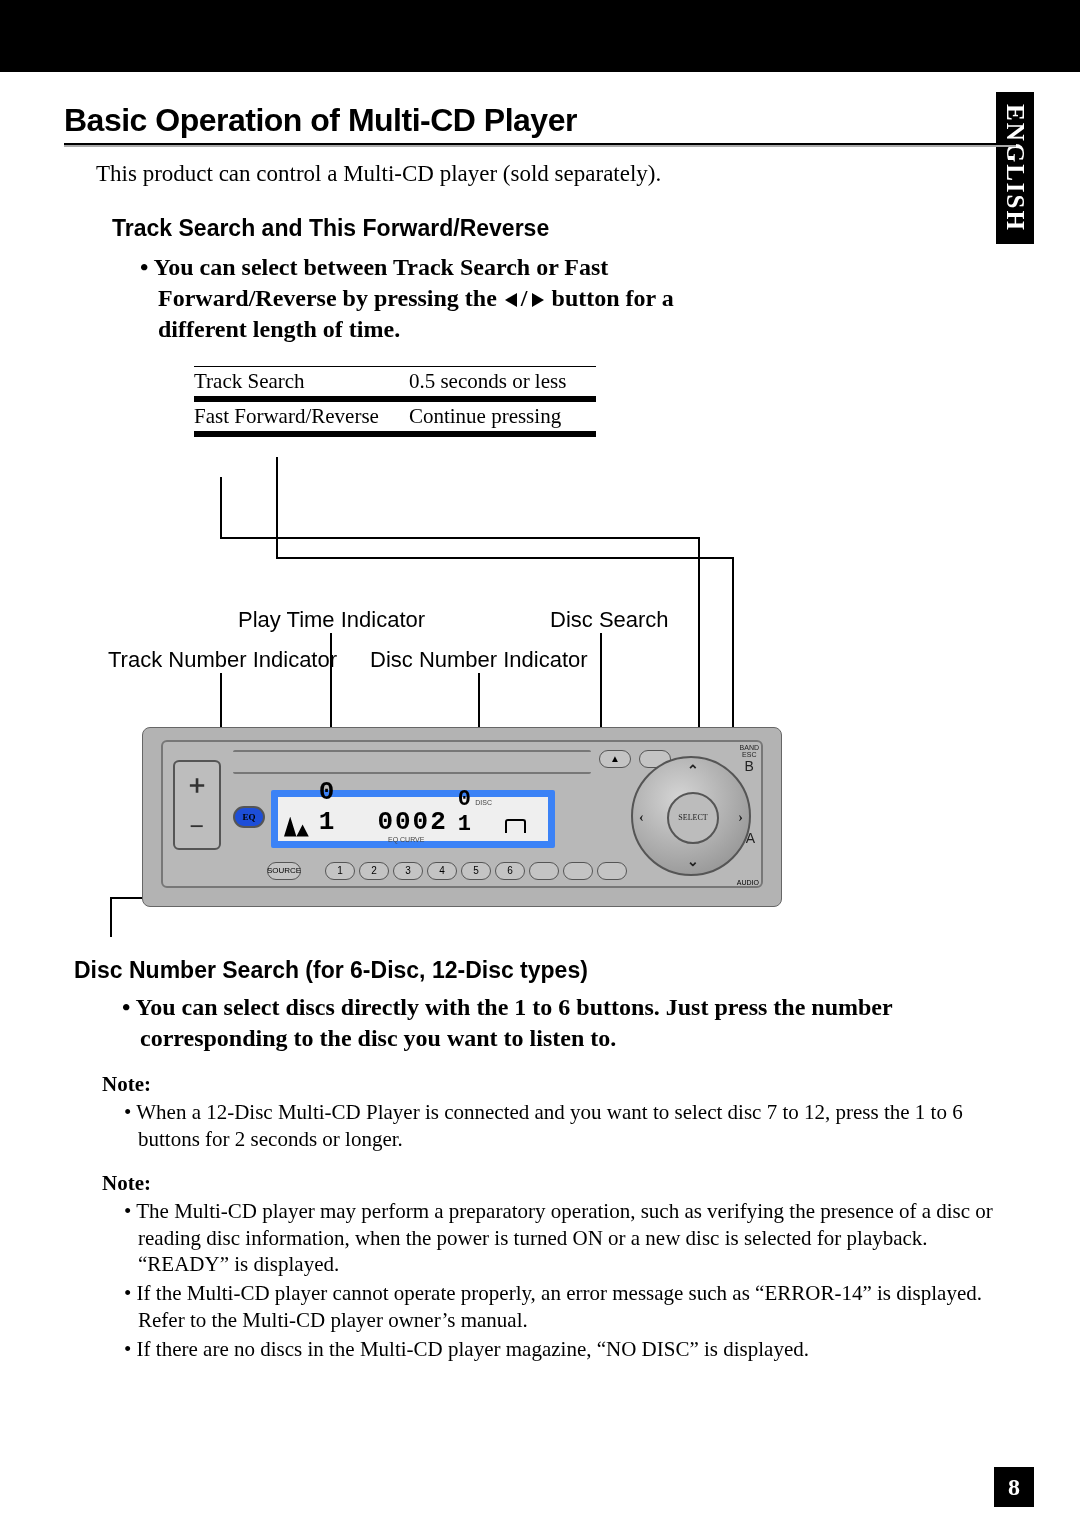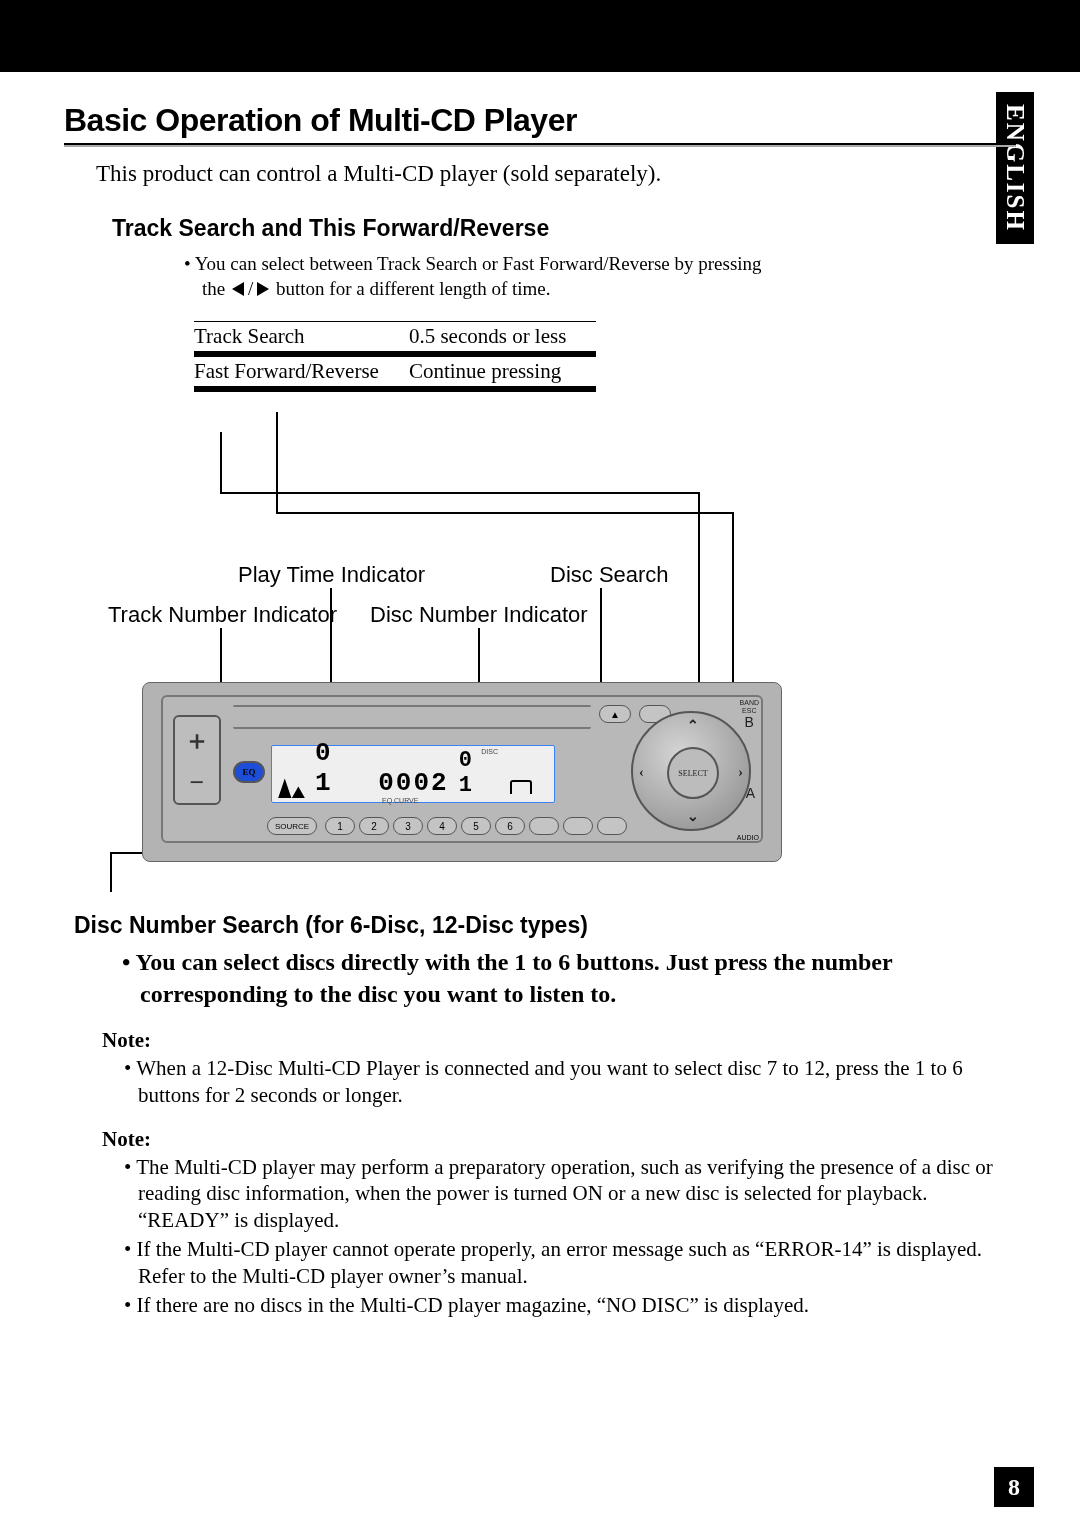--- a/index.html
+++ b/index.html
@@ -56,23 +56,23 @@
     margin-bottom: 28px;
   }
   h2.sub {
     font-family: Arial, Helvetica, sans-serif;
     font-weight: 900;
     font-size: 23px;
     margin-left: 48px;
     margin-bottom: 10px;
   }
   .bullet1 {
-    margin-left: 120px;
-    font-size: 19px;
-    font-weight: normal;
+    margin-left: 76px;
+    font-size: 24px;
+    font-weight: bold;
     text-indent: -18px;
     padding-left: 18px;
     line-height: 1.3;
     max-width: 600px;
     margin-bottom: 20px;
   }
   .tri-buttons svg { vertical-align: -2px; }
   table.timing {
     margin-left: 130px;
     border-collapse: collapse;
@@ -130,21 +130,21 @@
     left: 70px; top: 8px; right: 170px; height: 24px;
     border-top: 2px solid #777; border-bottom: 2px solid #777;
     border-radius: 2px;
   }
   .eq { position:absolute; left:70px; top:64px; width:32px; height:22px; border:2px solid #555; border-radius:12px; font-size:9px; font-weight:bold; display:flex; align-items:center; justify-content:center; background:#1d4ed8;}
   .display {
     position: absolute;
     left: 108px; top: 48px;
     width: 284px; height: 58px;
     background: #efefef;
-    border: 1px solid #3b82f6;
+    border: 7px solid #3b82f6;
     border-radius: 2px;
     font-family: 'Courier New', monospace;
     display: flex; align-items: flex-end;
     padding: 0 22px 4px 6px;
     gap: 10px;
   }
   .disp-icon { width:30px; height:20px; background:#000; clip-path: polygon(0 100%,25% 0,50% 100%,75% 40%,100% 100%); }
   .disp-track { font-size: 26px; font-weight:bold; letter-spacing:4px;}
   .disp-time { font-size: 26px; font-weight:bold; letter-spacing:2px; font-family: 'Courier New', monospace;}
   .disp-disc { font-size: 22px; font-weight:bold; letter-spacing:2px;}
@@ -159,21 +159,21 @@
     width: 120px; height: 120px;
     border-radius: 60px;
     background: radial-gradient(circle at 40% 35%, #d5d5d5, #888);
     border: 2px solid #555;
   }
   .dial-center{ position:absolute; left:34px; top:34px; width:52px; height:52px; border-radius:26px; border:2px solid #555; background:#bcbcbc; display:flex;align-items:center;justify-content:center; font-size:8px; font-family:Liberation Serif, serif; color:#222;}
   .dial-chev{position:absolute; color:#222; font-size:14px; font-weight:bold;}
   .labels-right { position:absolute; right:2px; top:2px; font-size:7px; line-height:1.1; font-family:Arial; text-align:center; color:#222;}
   .labels-right2 { position:absolute; right:6px; top:88px; font-size:14px; font-family:Arial; color:#222;}
   .audio-lbl{position:absolute; right:2px; bottom:0; font-size:7px; font-family:Arial;}
-  .src-btn { position:absolute; left:104px; bottom:6px; width:50px; height:18px; border:1px solid #555; border-radius:10px; font-size:8px; display:flex; align-items:center; justify-content:center; font-family:Arial; background:#c4c4c4;text-align:right;}
+  .src-btn { position:absolute; left:104px; bottom:6px; width:34px; height:18px; border:1px solid #555; border-radius:10px; font-size:8px; display:flex; align-items:center; justify-content:center; font-family:Arial; background:#c4c4c4;text-align:right;}
   .num-row { position:absolute; left:162px; bottom:6px; display:flex; gap:4px;}
   .num-btn { width:30px; height:18px; border:1px solid #555; border-radius:10px; font-size:10px; display:flex; align-items:center; justify-content:center; font-family:Arial; background:#c4c4c4;}
   .aux-btn { width:30px; height:18px; border:1px solid #555; border-radius:10px; background:#c4c4c4;}
 
   h2.sub2 {
     font-family: Arial, Helvetica, sans-serif;
     font-weight: 900;
     font-size: 23px;
     margin-left: 10px;
     margin-bottom: 8px;

